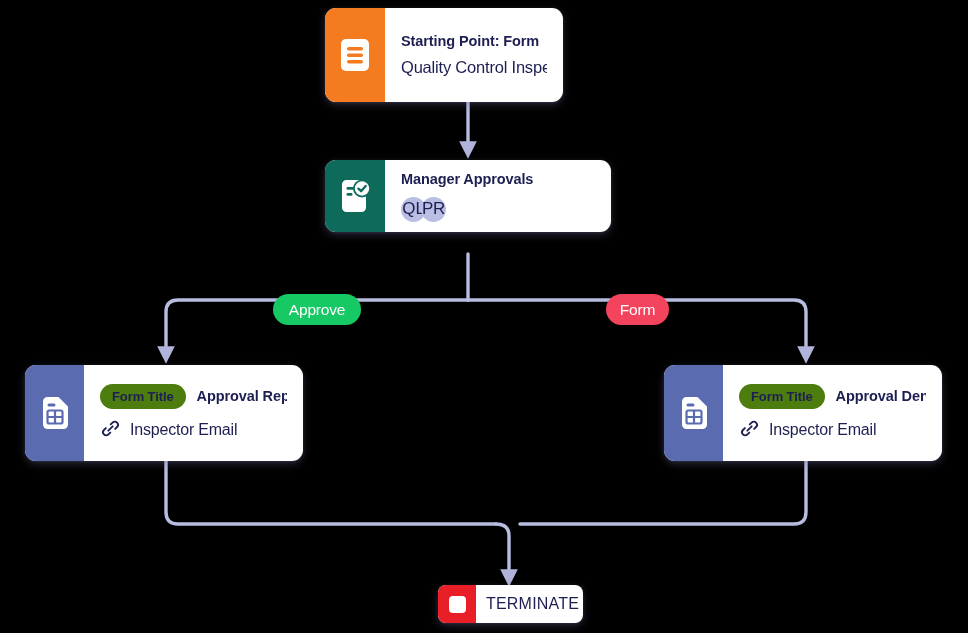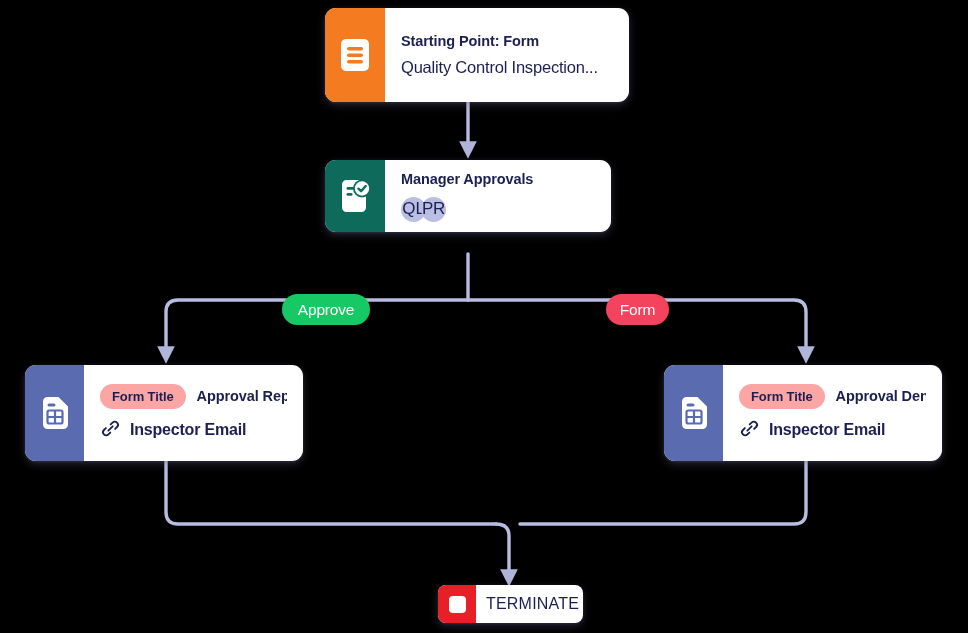--- a/index.html
+++ b/index.html
@@ -50,21 +50,21 @@
     flex-direction: column;
     justify-content: center;
     padding: 0 16px;
     min-width: 0;
   }
 
   
   #node-start {
     left: 325px;
     top: 8px;
-    width: 304px;
+    width: 238px;
     height: 94px;
   }
   #node-start .node-icon { background: #f47b20; }
   .start-title {
     font-size: 14.5px;
     font-weight: bold;
     color: #1d1f52;
     letter-spacing: -0.1px;
     margin-bottom: 9px;
   }
@@ -120,21 +120,21 @@
   #node-approve-form { left: 25px; }
   #node-deny-form { left: 664px; }
   .form-node .node-icon { background: #5a6bb0; width: 59px; flex: 0 0 59px; }
   .form-row-top {
     display: flex;
     align-items: center;
     margin-bottom: 9px;
     min-width: 0;
   }
   .pill-label {
-    background: #fca5a5;
+    background: #4d7c0f;
     color: #1d1f52;
     font-size: 13px;
     font-weight: bold;
     border-radius: 20px;
     padding: 5px 12px;
     letter-spacing: -0.1px;
     white-space: nowrap;
   }
   .form-value {
     font-size: 14.5px;
@@ -148,21 +148,20 @@
   .form-row-bottom {
     display: flex;
     align-items: center;
   }
   .form-row-bottom .link-text {
     font-size: 16px;
     color: #1d1f52;
     margin-left: 9px;
     letter-spacing: -0.2px;
     white-space: nowrap;
-    font-weight: bold;
   }
 
   
   #node-terminate {
     left: 438px;
     top: 585px;
     width: 145px;
     height: 38px;
     border-radius: 8px;
   }
@@ -196,21 +195,21 @@
     align-items: center;
     justify-content: center;
     border-radius: 20px;
     color: #ffffff;
     font-size: 15.5px;
     letter-spacing: -0.2px;
     z-index: 6;
     height: 31px;
   }
   #pill-approve {
-    left: 282px;
+    left: 273px;
     top: 294px;
     width: 88px;
     background: #17c964;
   }
   #pill-deny {
     left: 606px;
     top: 294px;
     width: 63px;
     background: #f4435c;
   }

